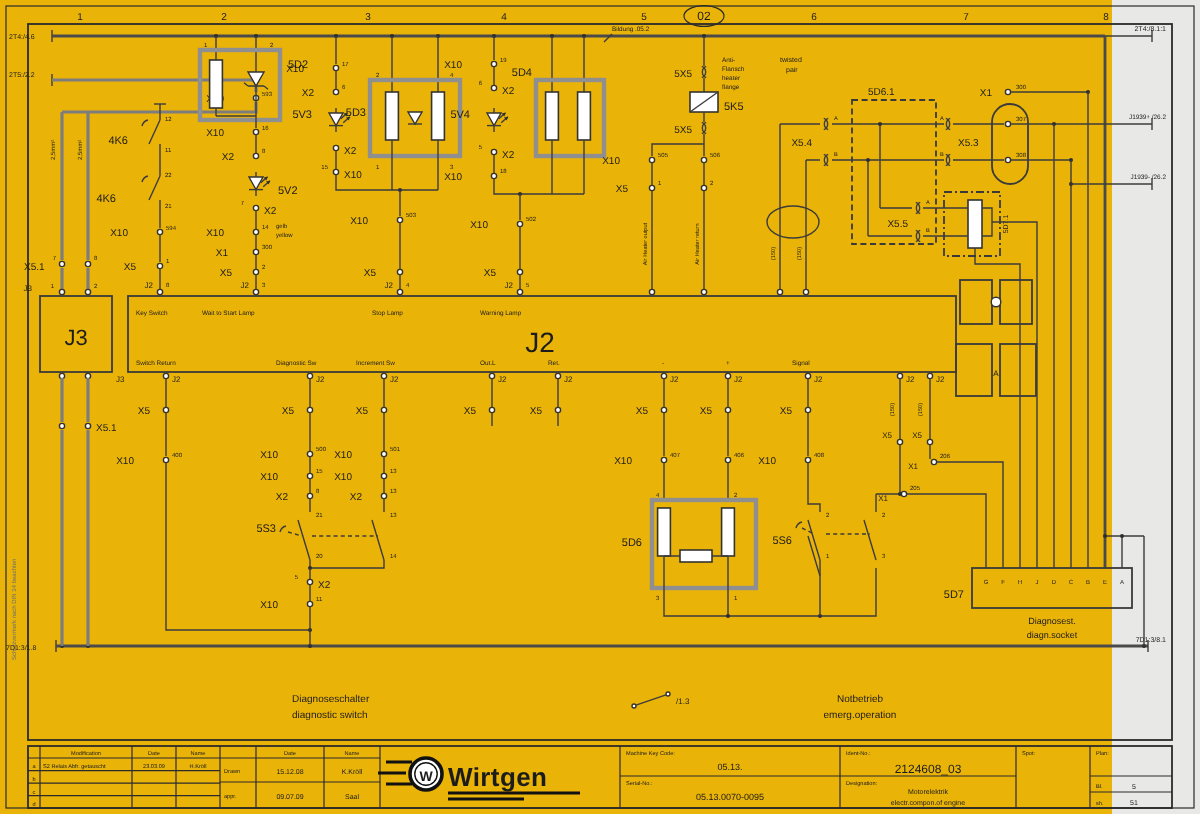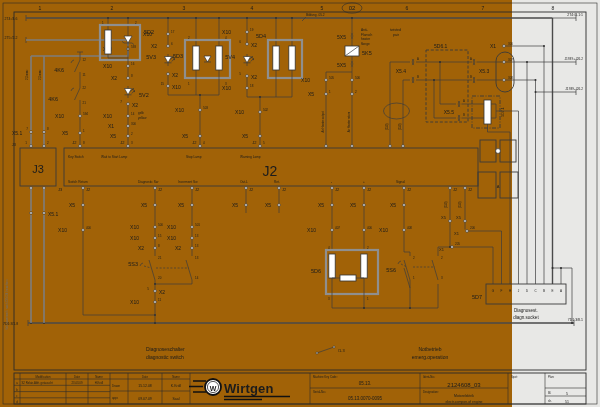--- a/index.html
+++ b/index.html
@@ -1,16 +1,16 @@
 <!DOCTYPE html>
 <html><head>
 <meta charset="utf-8">
 <style>
   html,body{margin:0;padding:0;background:#e8e8e6}
-  #page{width:512px;height:407px;background:#a16207;position:relative;font-family:"Liberation Sans",sans-serif}
+  #page{width:556px;height:407px;background:#eab308;position:relative;font-family:"Liberation Sans",sans-serif}
   svg{display:block}
   svg text{fill:#1c1c1c;font-family:"Liberation Sans",sans-serif}
   .w{stroke:#3c3c3c;stroke-width:.7;fill:none}
   .wm{stroke:#4a4a4a;stroke-width:1.4;fill:none}
   .wg{stroke:#7d7d7d;stroke-width:1.6;fill:none}
   .fr{stroke:#2b2b2b;stroke-width:.9;fill:none}
   .fr2{stroke:#2b2b2b;stroke-width:.6;fill:none}
   .bx{stroke:#8f8f8f;stroke-width:2.2;fill:none}
   .bxt{stroke:#3a3a3a;stroke-width:.9;fill:none}
   .res{fill:#fff;stroke:#333;stroke-width:.8}

